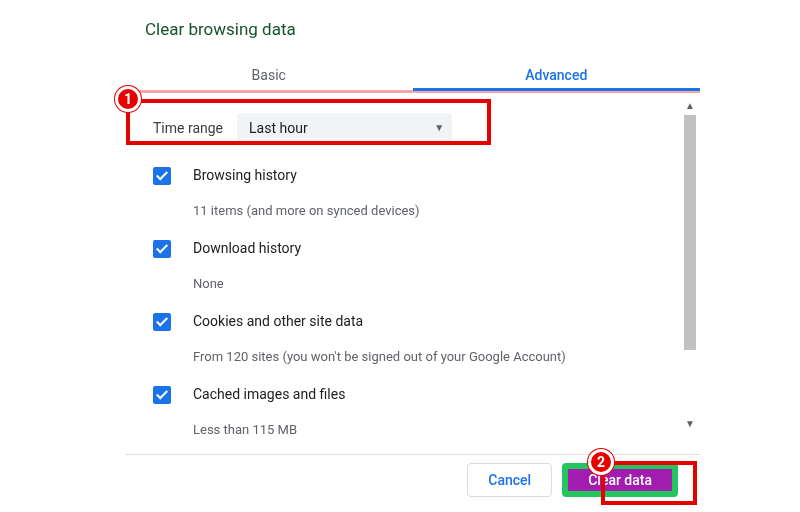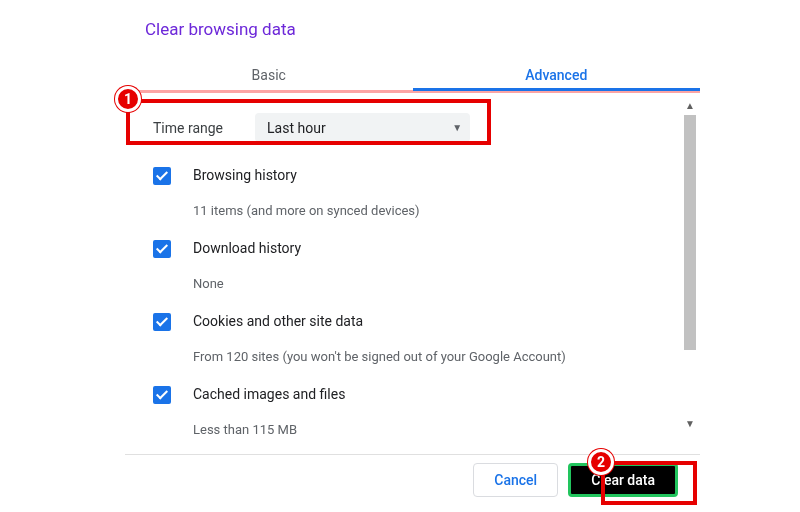--- a/index.html
+++ b/index.html
@@ -12,21 +12,21 @@
     overflow: hidden;
   }
   .dialog {
     position: absolute;
     left: 125px;
     top: 0;
     width: 575px;
   }
   .title {
     font-size: 17px;
-    color: #6d28d9;
+    color: #14532d;
     padding: 19px 20px 18px 20px;
   }
   .tabs {
     display: flex;
     height: 36px;
     border-bottom: 3px solid #fca5a5;
   }
   .tab {
     flex: 1;
     text-align: center;
@@ -77,21 +77,21 @@
     line-height: 10px;
     color: #606060;
     text-align: center;
   }
   .scrollbar .arrow.up { top: 0; }
   .scrollbar .arrow.down { bottom: 0; }
 
   .timerange-row {
     display: flex;
     align-items: center;
-    gap: 32px;
+    gap: 14px;
     padding: 6px 0 14px 0;
     position: relative;
   }
   .timerange-label {
     font-size: 14px;
     color: #3c4043;
   }
   .select {
     width: 215px;
     height: 29px;
@@ -173,23 +173,23 @@
     cursor: pointer;
     display: inline-flex;
     align-items: center;
   }
   .btn.secondary {
     background: #fff;
     color: #1a73e8;
     border: 1px solid #dadce0;
   }
   .btn.primary {
-    background: #000000;
+    background: #a21caf;
     color: #fff;
-    border: 3px solid #22c55e;
+    border: 6px solid #22c55e;
   }
 
   
   .ann-box {
     position: absolute;
     border: 4px solid #e60000;
     pointer-events: none;
   }
   .ann-badge {
     position: absolute;

